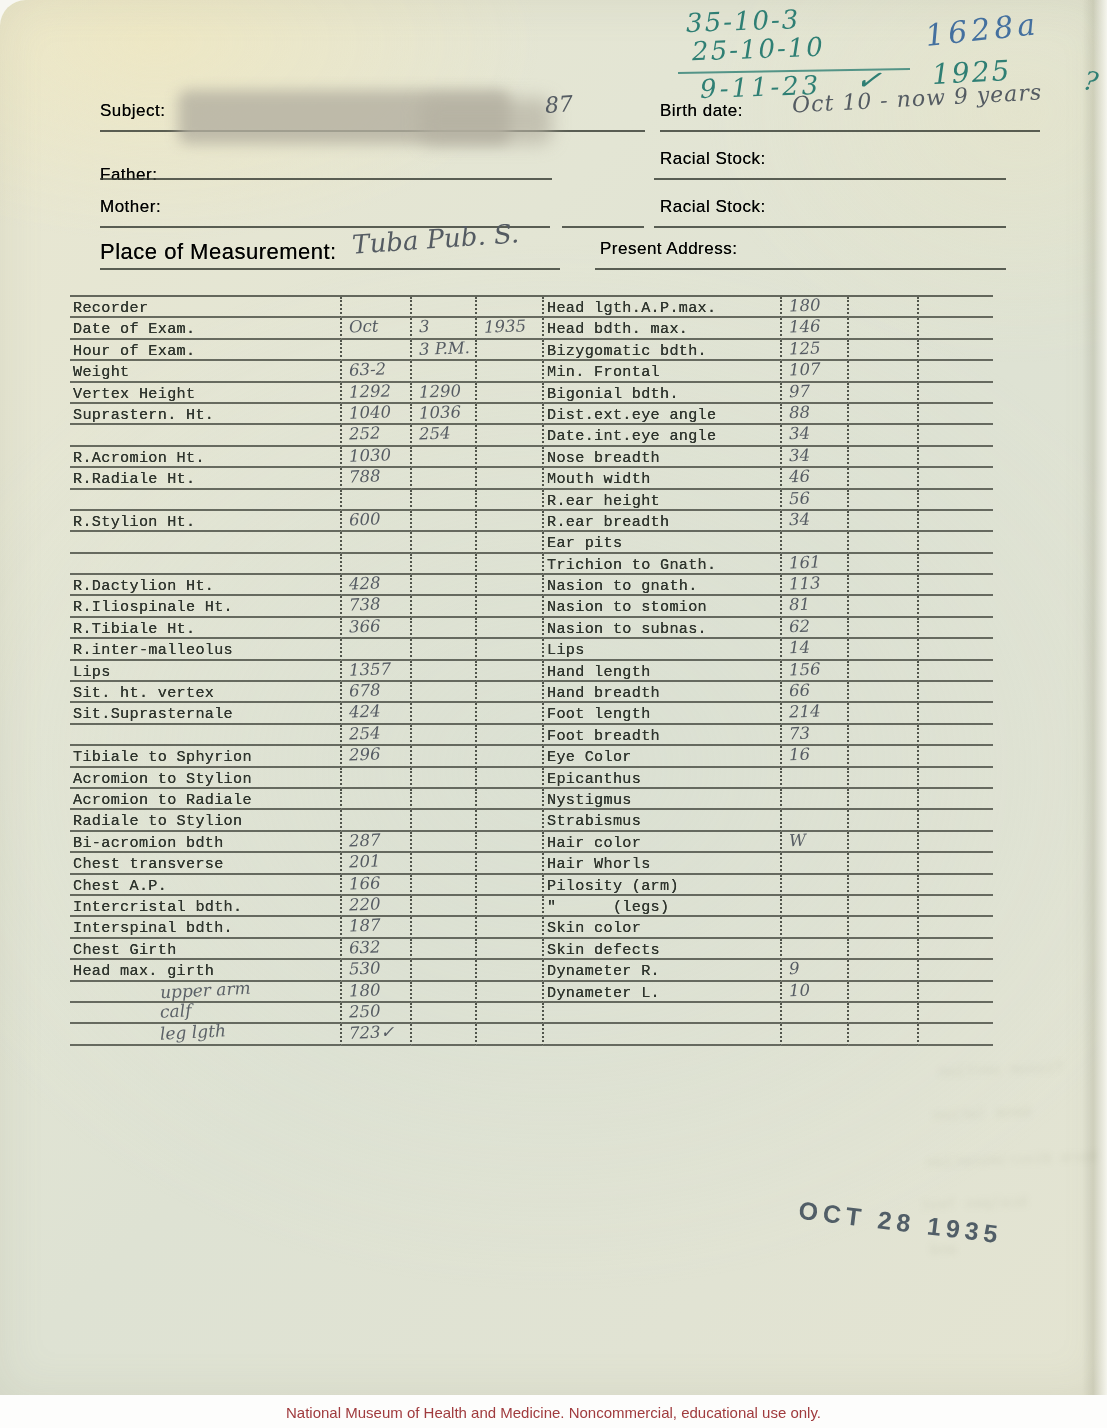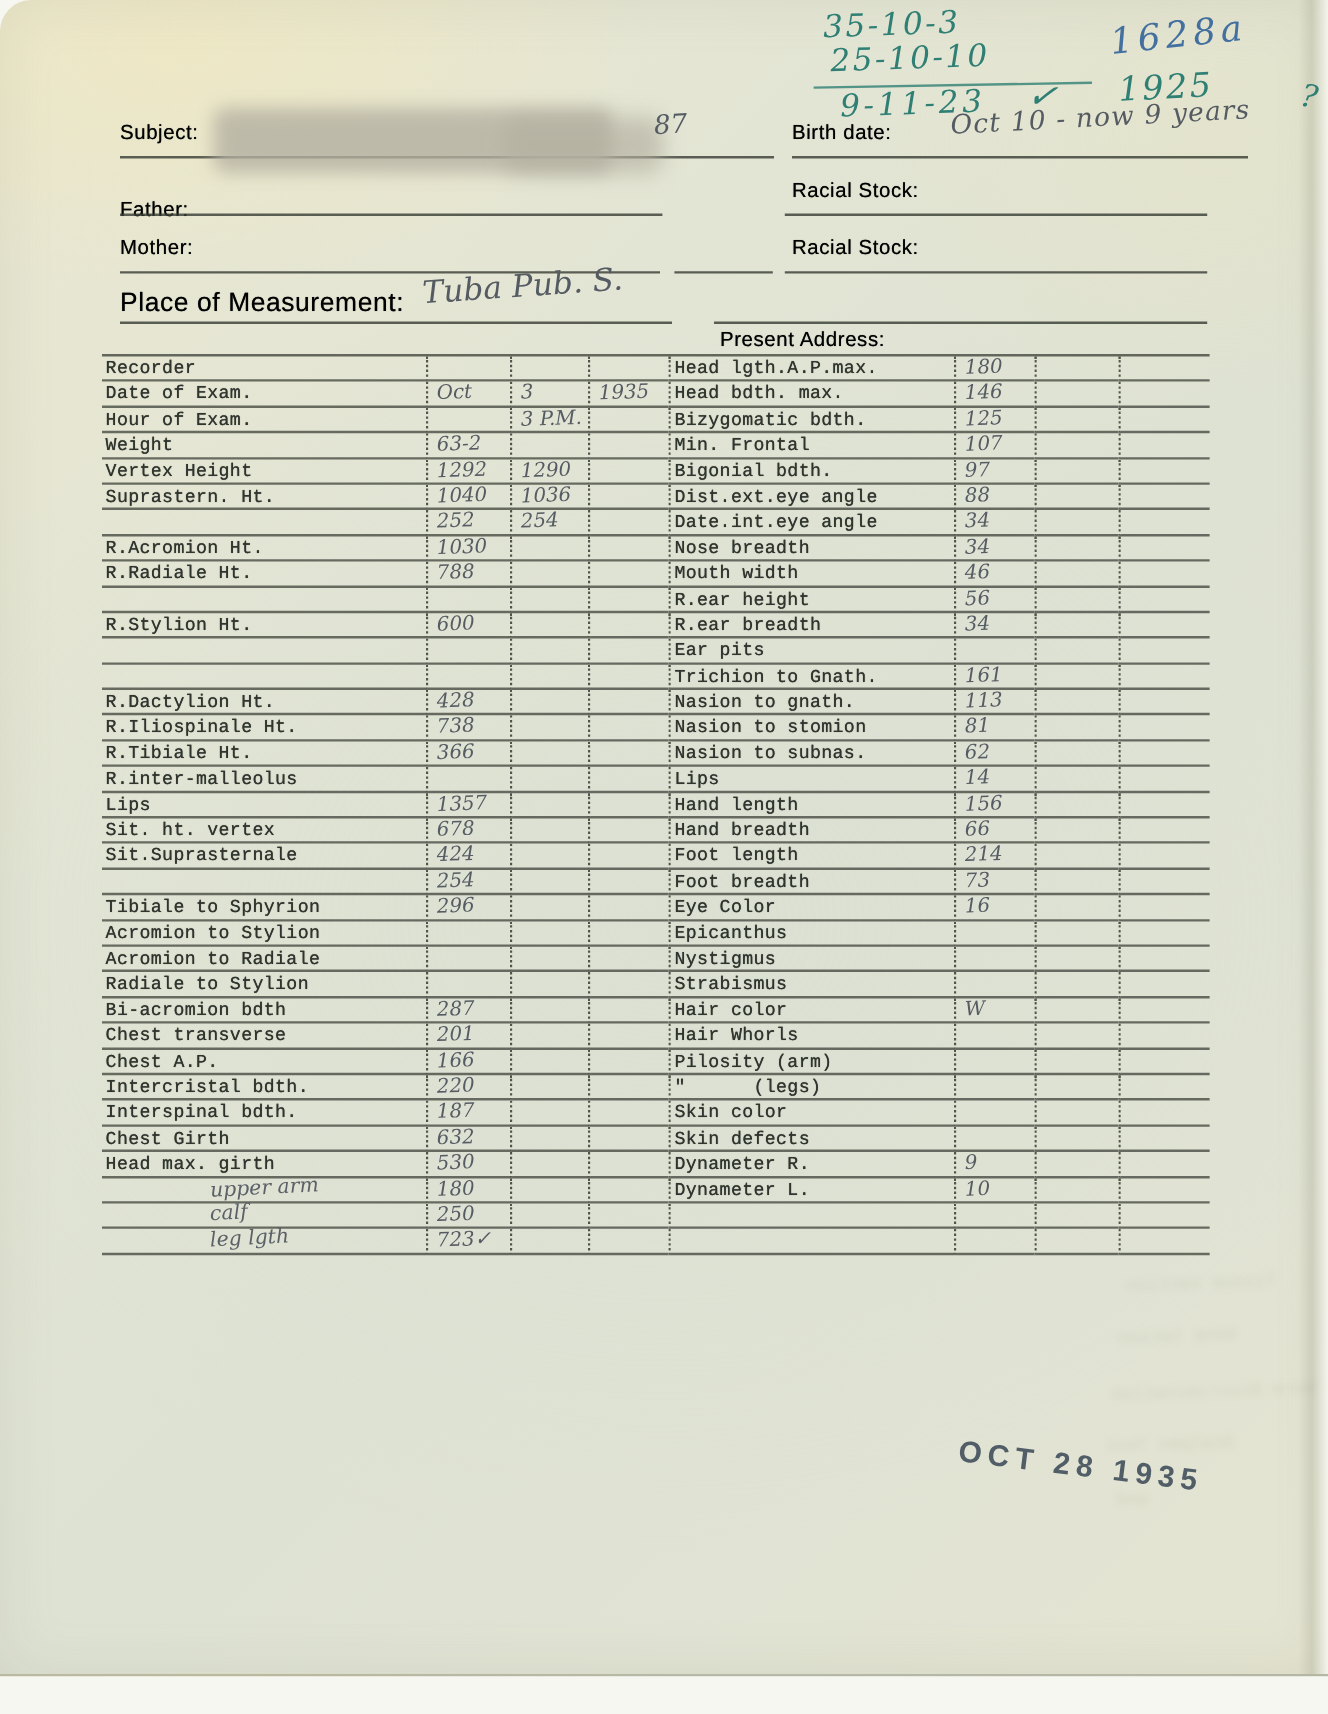--- a/index.html
+++ b/index.html
@@ -20,21 +20,21 @@
          letter-spacing:.5px;white-space:pre;text-shadow:0 0 .6px #2f352e;}
   .hw{font-family:"DejaVu Serif",serif;font-style:italic;white-space:nowrap;}
   .pencil{color:#545b62;}
   .green{color:#2f7f74;}
   .blue{color:#44709f;}
   .abs{position:absolute;}
   .ln{position:absolute;height:0;border-top:2px solid rgba(54,59,50,.8);}
   .ln-green{position:absolute;height:0;border-top:2px solid rgba(47,127,116,.8);}
   .blob{position:absolute;background:#b4b0a1;filter:blur(7px);border-radius:10px;}
   
-  .table{position:absolute;left:85px;top:295px;width:923px;display:grid;
+  .table{position:absolute;left:70px;top:295px;width:923px;display:grid;
          grid-template-columns:270px 70px 65px 67px 238px 67px 70px 76px;
          grid-auto-rows:21.4px;border-top:2px solid rgba(50,54,46,.72);}
   .cell{border-bottom:2px solid rgba(50,54,46,.70);overflow:visible;position:relative;box-sizing:border-box;}
   .dot{border-left:2px dotted rgba(50,54,46,.82);}
   .lbl span{font-family:"Liberation Mono","DejaVu Sans Mono",monospace;font-size:15.2px;
             color:#2f352e;letter-spacing:.3px;white-space:pre;position:relative;top:1px;left:3px;
             text-shadow:0 0 .6px #2f352e;}
   .val span{font-family:"DejaVu Serif",serif;font-style:italic;font-size:16.5px;color:#565c63;
             white-space:nowrap;display:inline-block;transform:rotate(-2deg);position:relative;left:7px;top:-1px;}
   .hwl span{font-family:"DejaVu Serif",serif;font-style:italic;font-size:17px;color:#5b6167;
@@ -80,21 +80,21 @@
 
   <div class="abs typed" style="left:100px;top:197px;font-size:17px;">Mother:</div>
   <div class="ln" style="left:100px;top:226px;width:450px;"></div>
   <div class="ln" style="left:562px;top:226px;width:82px;"></div>
   <div class="abs typed" style="left:660px;top:197px;font-size:17px;">Racial Stock:</div>
   <div class="ln" style="left:654px;top:226px;width:352px;"></div>
 
   <div class="abs typed" style="left:100px;top:239px;font-size:22px;">Place of Measurement:</div>
   <div class="ln" style="left:100px;top:268px;width:460px;"></div>
   <div class="abs hw pencil" style="left:352px;top:224px;font-size:26px;transform:rotate(-4deg);">Tuba Pub. S.</div>
-  <div class="abs typed" style="left:600px;top:239px;font-size:17px;margin-top:34px;">Present Address:</div>
+  <div class="abs typed" style="left:600px;top:239px;font-size:17px;">Present Address:</div>
   <div class="ln" style="left:595px;top:268px;width:411px;"></div>
 
   <div class="table">
       <div class="cell lbl"><span>Recorder</span></div>
       <div class="cell val dot"><span></span></div>
       <div class="cell val dot"><span></span></div>
       <div class="cell val dot"><span></span></div>
       <div class="cell lbl dot"><span>Head lgth.A.P.max.</span></div>
       <div class="cell val dot"><span>180</span></div>
       <div class="cell val dot"><span></span></div>
@@ -377,13 +377,16 @@
   <div>
       <div class="bleed" style="left: 938px; top: 1062px;">Tissue section</div>
       <div class="bleed" style="left: 932px; top: 1106px;">Gene lation</div>
       <div class="bleed" style="left: 926px; top: 1152px;">Norm discrimination</div>
       <div class="bleed" style="left: 920px; top: 1196px;">Scalpen Test</div>
       <div class="bleed" style="left: 930px; top: 1242px;">and</div>
     </div>
 
   <div class="stamp" style="left:798px;top:1208px;">OCT 28 1935</div>
 
+  <div class="footer">
+    <span>National Museum of Health and Medicine. Noncommercial, educational use only.</span>
+  </div>
 </div>
 
 </body></html>

